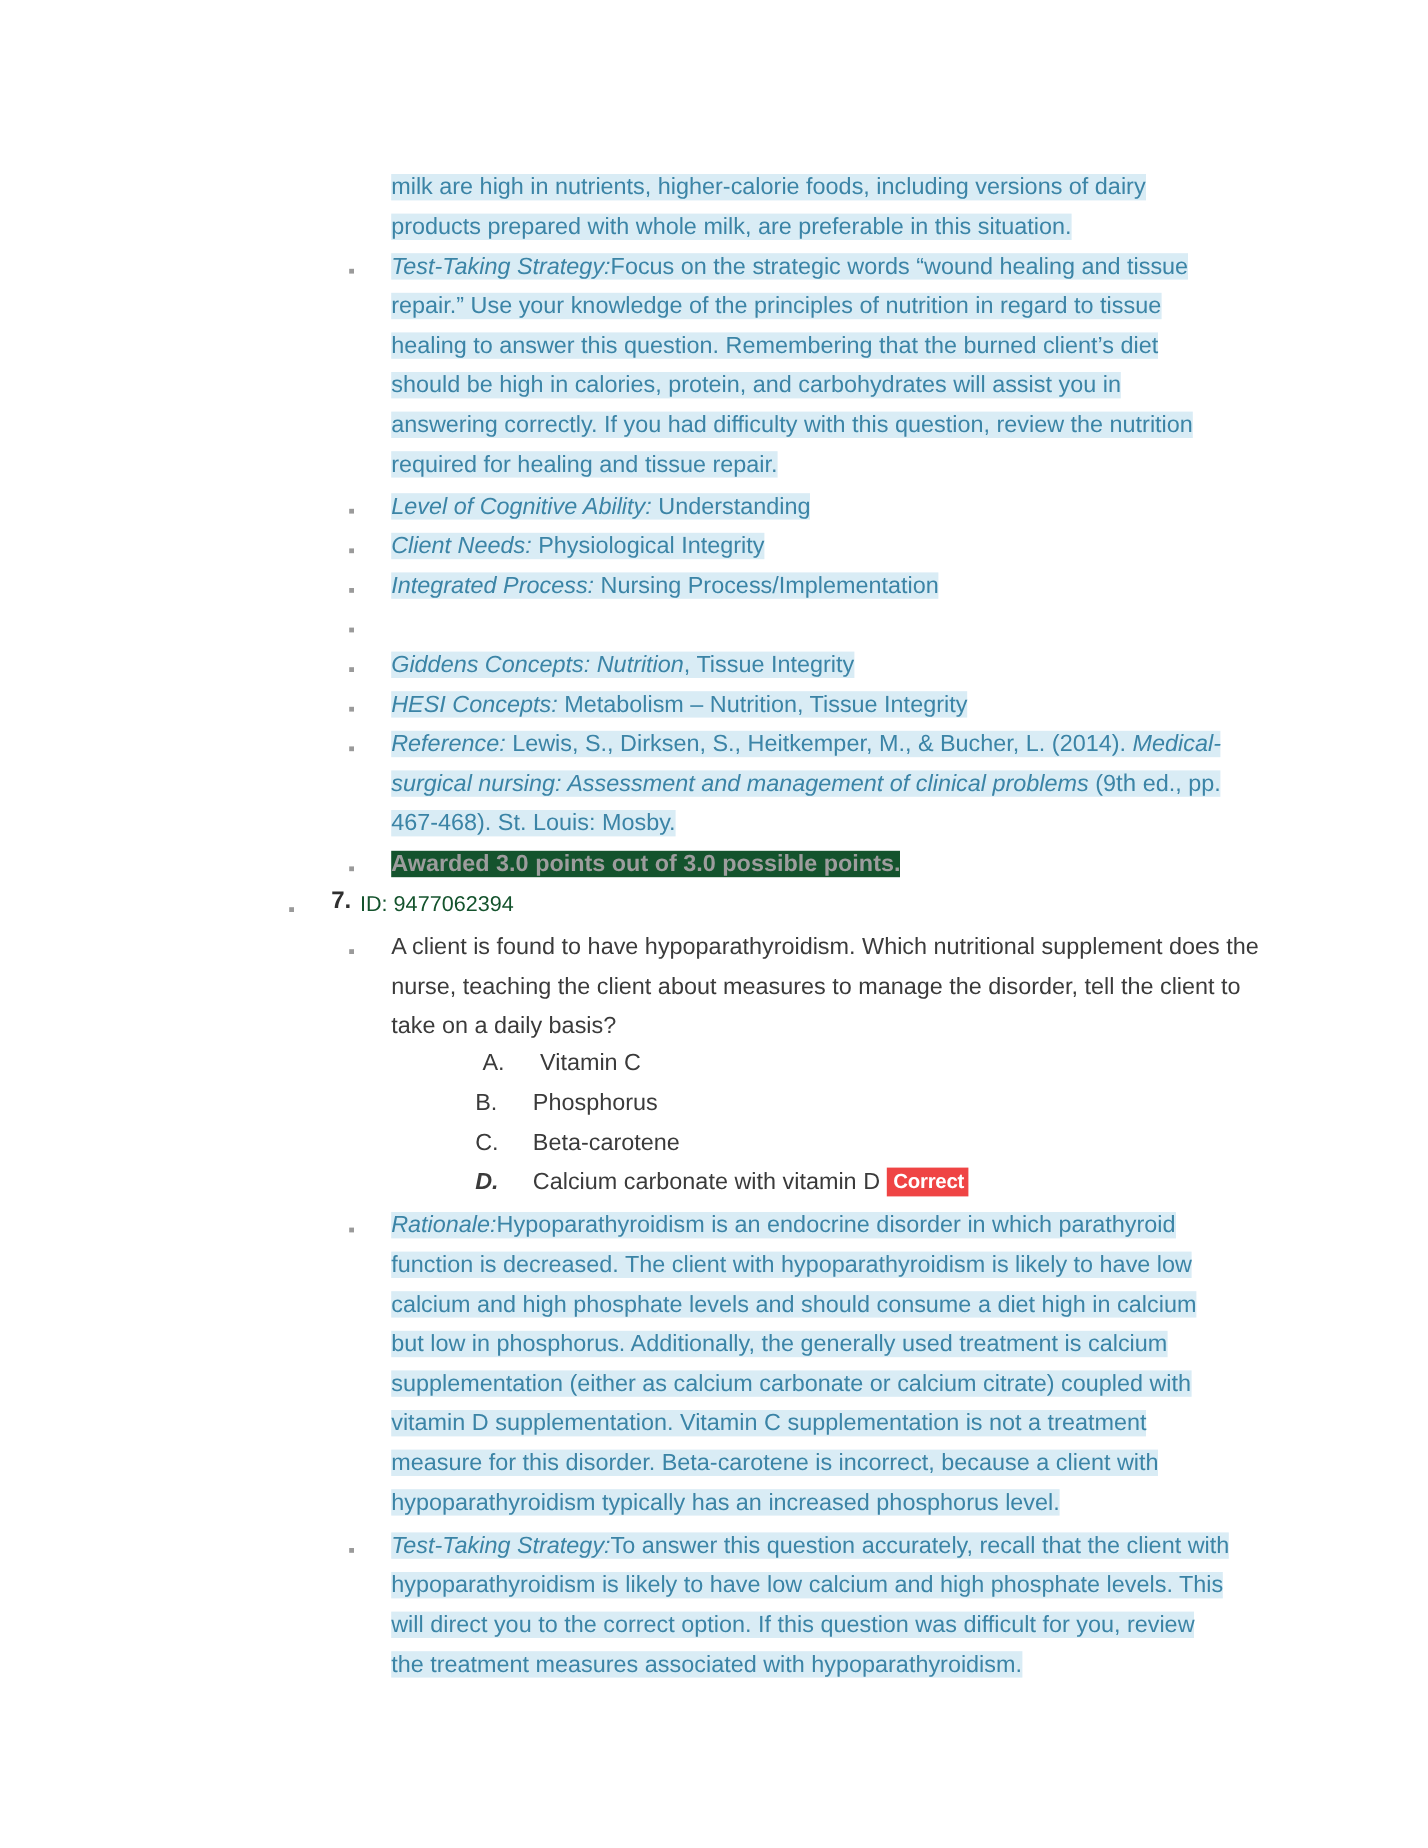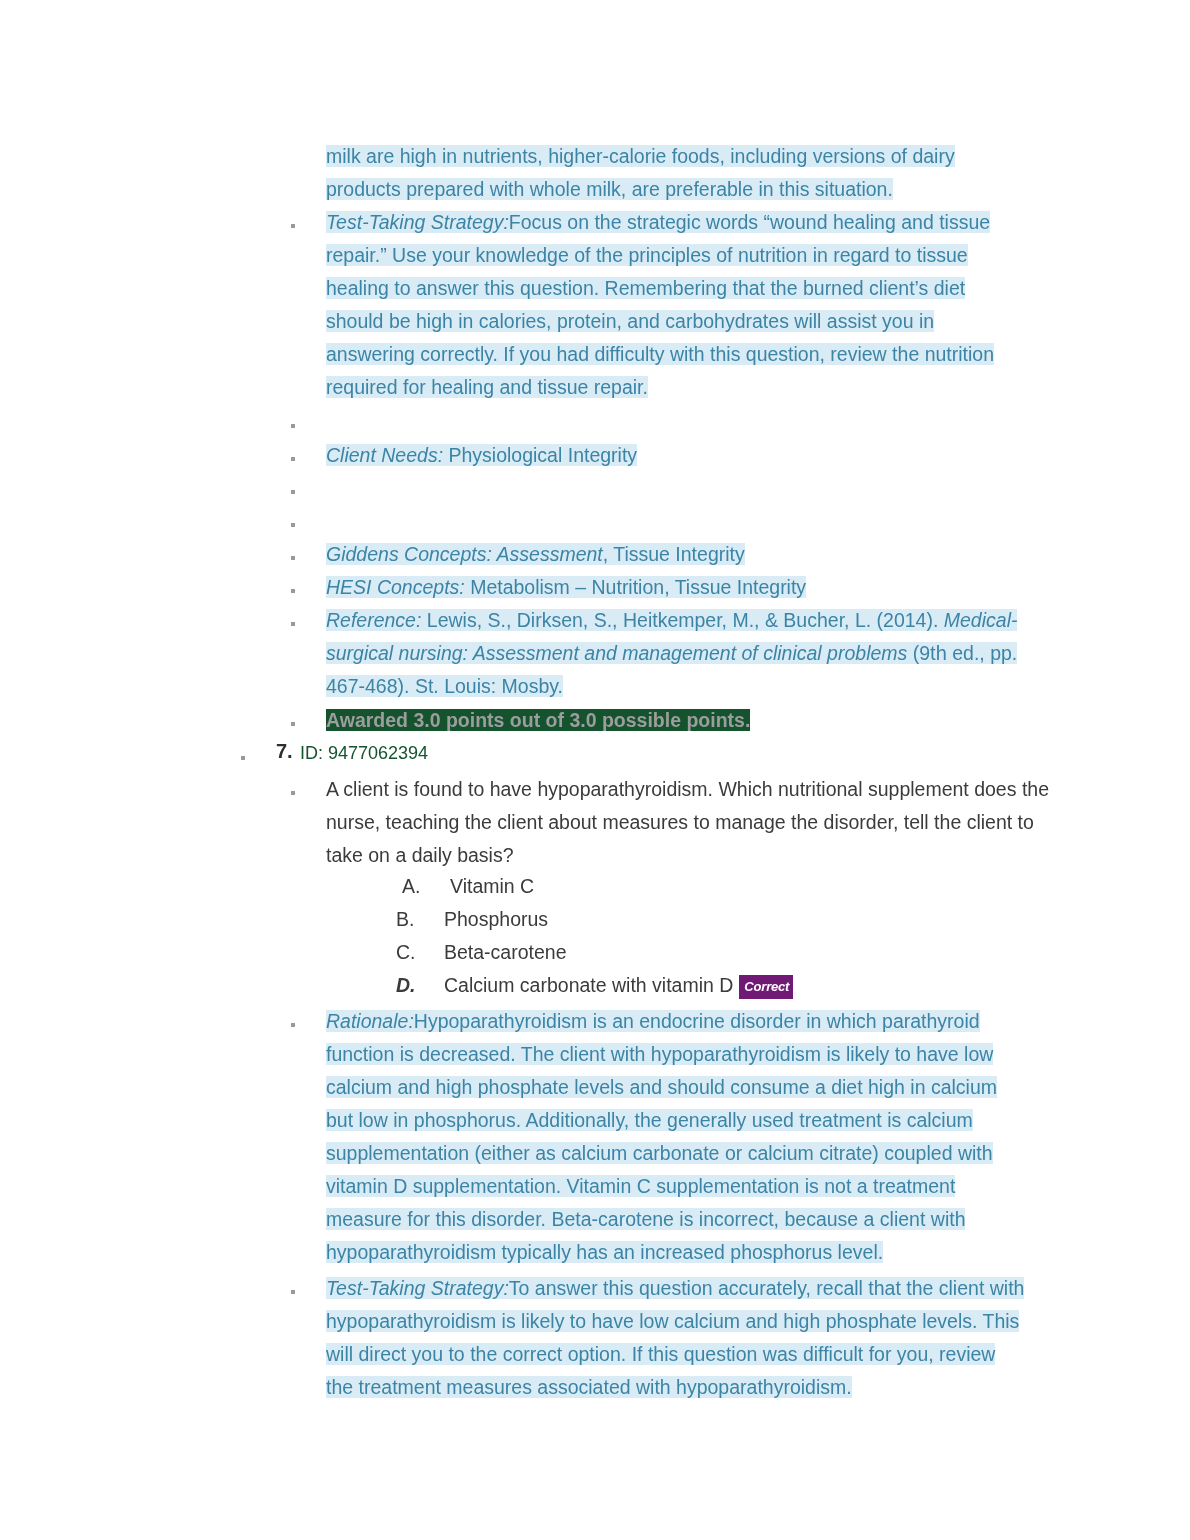--- a/index.html
+++ b/index.html
@@ -90,25 +90,24 @@
   .opt .lbl {
     display: inline-block;
     width: 48px;
   }
   .opt.correct .lbl {
     font-weight: bold;
     font-style: italic;
   }
   .badge-correct {
     display: inline-block;
-    background: #701a75;
+    background: #ef4444;
     color: #ffffff;
-    font-style: italic;
     font-weight: bold;
-    font-size: 13px;
+    font-size: 17px;
     padding: 1px 4px 2px 5px;
     margin-left: 6px;
     line-height: 21px;
     vertical-align: 1px;
     letter-spacing: -0.2px;
   }
 
   .sup-th { font-size: 20px; }
 </style>
 </head>
@@ -119,33 +118,39 @@
   <div class="blk hl-text" style="left:326px; top:140px; width:690px;">
     <span class="ln">milk are high in nutrients, higher-calorie foods, including versions of dairy products prepared with whole milk, are preferable in this situation.</span>
   </div>
 
   <div class="bullet" style="left:291px; top:224px;"></div>
   <div class="blk hl-text" style="left:326px; top:206px; width:700px;">
     <span class="ln"><i>Test-Taking Strategy:</i><span>Focus on the strategic words “wound healing and tissue repair.” Use your knowledge of the principles of nutrition in regard to tissue healing to answer this question. Remembering that the burned client’s diet should be high in calories, protein, and carbohydrates will assist you in answering correctly. If you had difficulty with this question, review the nutrition required for healing and tissue repair.</span></span>
   </div>
 
   <div class="bullet" style="left:291px; top:424px;"></div>
+  <div class="blk hl-text" style="left:326px; top:406px; width:720px;">
+    <span class="ln"><i>Level of Cognitive Ability:</i> <span>Understanding</span></span>
+  </div>
 
   <div class="bullet" style="left:291px; top:457px;"></div>
   <div class="blk hl-text" style="left:326px; top:439px; width:720px;">
     <span class="ln"><i>Client Needs:</i> <span>Physiological Integrity</span></span>
   </div>
 
   <div class="bullet" style="left:291px; top:490px;"></div>
+  <div class="blk hl-text" style="left:326px; top:472px; width:720px;">
+    <span class="ln"><i>Integrated Process:</i> <span>Nursing Process/Implementation</span></span>
+  </div>
 
   <div class="bullet" style="left:291px; top:523px;"></div>
 
   <div class="bullet" style="left:291px; top:556px;"></div>
   <div class="blk hl-text" style="left:326px; top:538px; width:720px;">
-    <span class="ln"><i>Giddens Concepts: Assessment</i><span>, Tissue Integrity</span></span>
+    <span class="ln"><i>Giddens Concepts: Nutrition</i><span>, Tissue Integrity</span></span>
   </div>
 
   <div class="bullet" style="left:291px; top:589px;"></div>
   <div class="blk hl-text" style="left:326px; top:571px; width:720px;">
     <span class="ln"><i>HESI Concepts:</i> <span>Metabolism – Nutrition, Tissue Integrity</span></span>
   </div>
 
   <div class="bullet" style="left:291px; top:622px;"></div>
   <div class="blk hl-text" style="left:326px; top:604px; width:725px;">
     <span class="ln"><i>Reference:</i> <span>Lewis, S., Dirksen, S., Heitkemper, M., &amp; Bucher, L. (2014).</span> <i>Medical-surgical nursing: Assessment and management of clinical problems</i> <span>(9</span><span class="sup-th">th</span> <span>ed., pp. 467-468). St. Louis: Mosby.</span></span>

